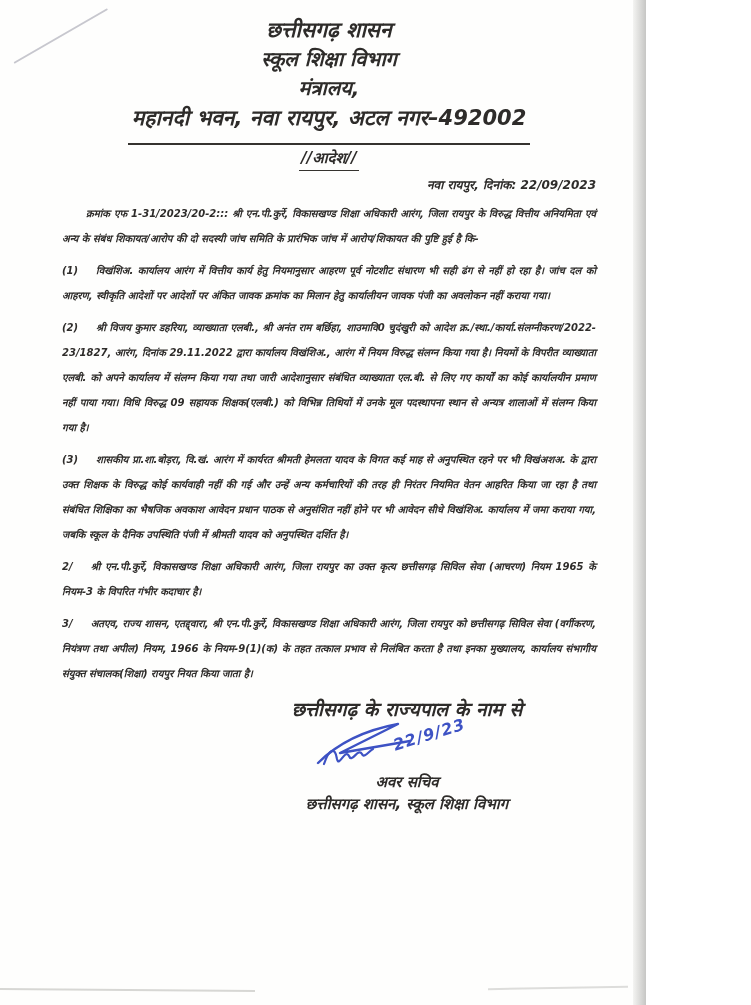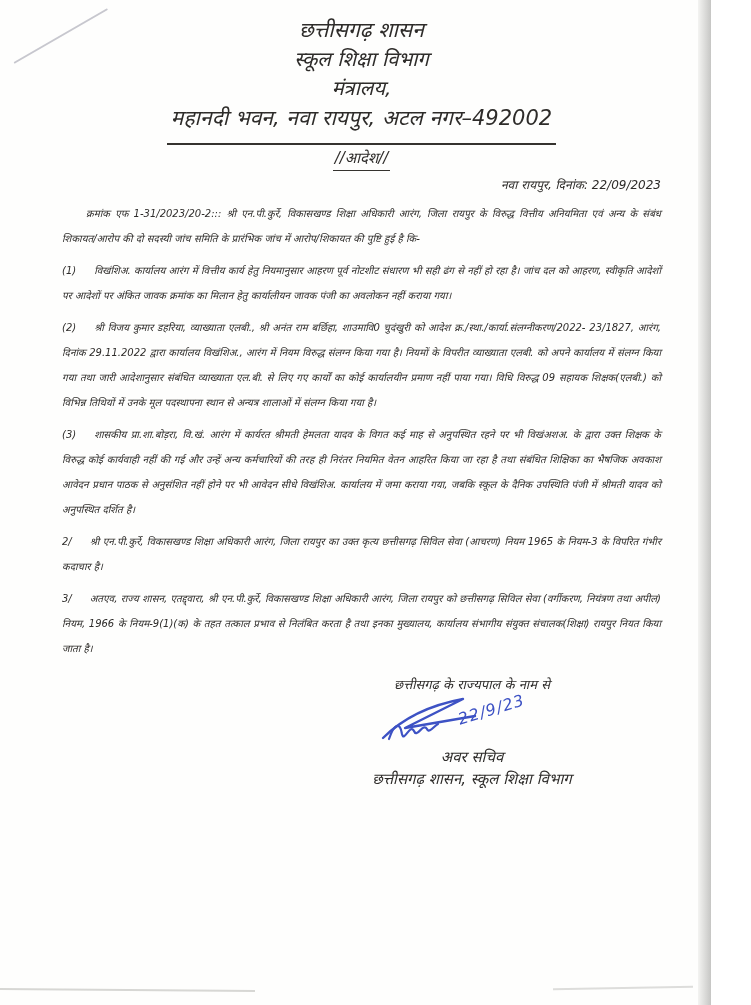--- a/index.html
+++ b/index.html
@@ -1,24 +1,24 @@
 <!DOCTYPE html>
 <html lang="hi"><head>
 <meta charset="utf-8">
 <style>
   html,body{margin:0;padding:0;background:#ffffff;}
   .page{
     position:relative;
-    width:711px;height:1005px;
+    width:646px;height:1005px;
     background:#fefefd;
     overflow:hidden;
     font-family:"DejaVu Sans",sans-serif;
     color:#2e2c2a;
     font-style:italic;
-    font-weight:400;
+    font-weight:700;
   }
   
   .edge-right{position:absolute;top:0;right:0;width:13px;height:100%;
     background:linear-gradient(to right,#f4f4f2,#c6c6c4);}
   .fold-line{position:absolute;left:14px;top:62px;width:108px;height:2px;
     background:#b9b9c2;transform:rotate(-30deg);transform-origin:left center;border-radius:2px;opacity:.8;}
   .bottom-line-left{position:absolute;left:0;bottom:14px;width:255px;height:2px;
     background:#d7d7d4;transform:rotate(.5deg);}
   .bottom-line-right{position:absolute;right:18px;bottom:16px;width:140px;height:2px;
     background:#dddddb;transform:rotate(-1deg);}
@@ -33,21 +33,21 @@
   .h-line4{display:inline-block;font-size:21px;border-bottom:2px solid #35332f;padding:0 4px 10px 4px;}
   .order-wrap{line-height:21px;margin-top:2px;}
   .order-heading{display:inline-block;font-size:15px;border-bottom:1.5px solid #35332f;padding:0 2px 1px 2px;}
   .place-date{text-align:right;font-size:12px;margin-top:5px;margin-bottom:8px;}
 
   .para{font-size:10px;line-height:25px;text-align:justify;margin:0 0 7px 0;}
   .para.first{text-indent:24px;}
   .pnum{padding-right:18px;}
 
   .signoff{width:330px;margin-left:auto;margin-right:24px;text-align:center;margin-top:12px;}
-  .authority{font-size:13px;line-height:23px;}
+  .authority{font-size:19px;line-height:23px;}
   .sig-area{position:relative;height:48px;margin-top:2px;}
   .sig-svg{position:absolute;left:70px;top:-6px;}
   .sig-date{position:absolute;left:150px;top:2px;color:#3d52c4;font-size:16px;
     transform:rotate(-17deg);letter-spacing:1px;white-space:nowrap;}
   .sig-name{font-size:15px;line-height:22px;}
   .sig-desig{font-size:15px;line-height:22px;}
   .sig-dept{font-size:15px;line-height:23px;white-space:nowrap;}
 </style>
 </head>
 <body>

